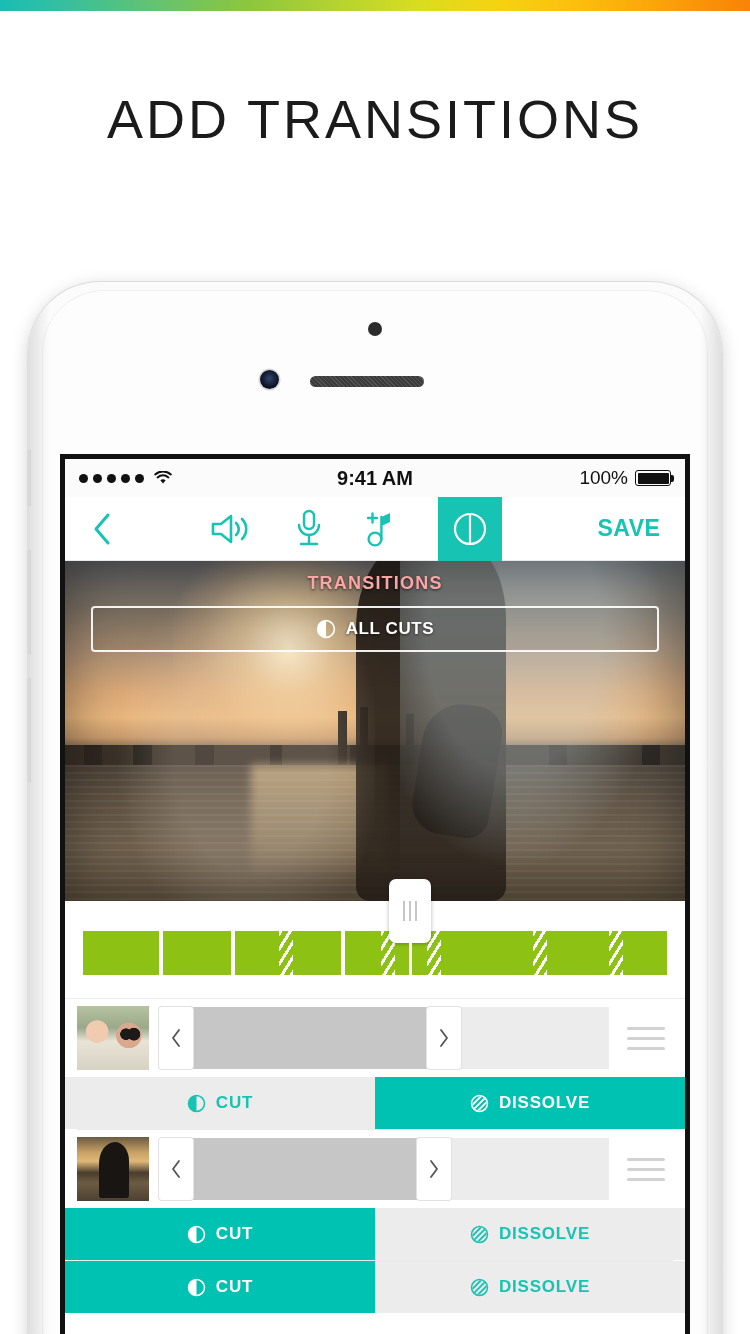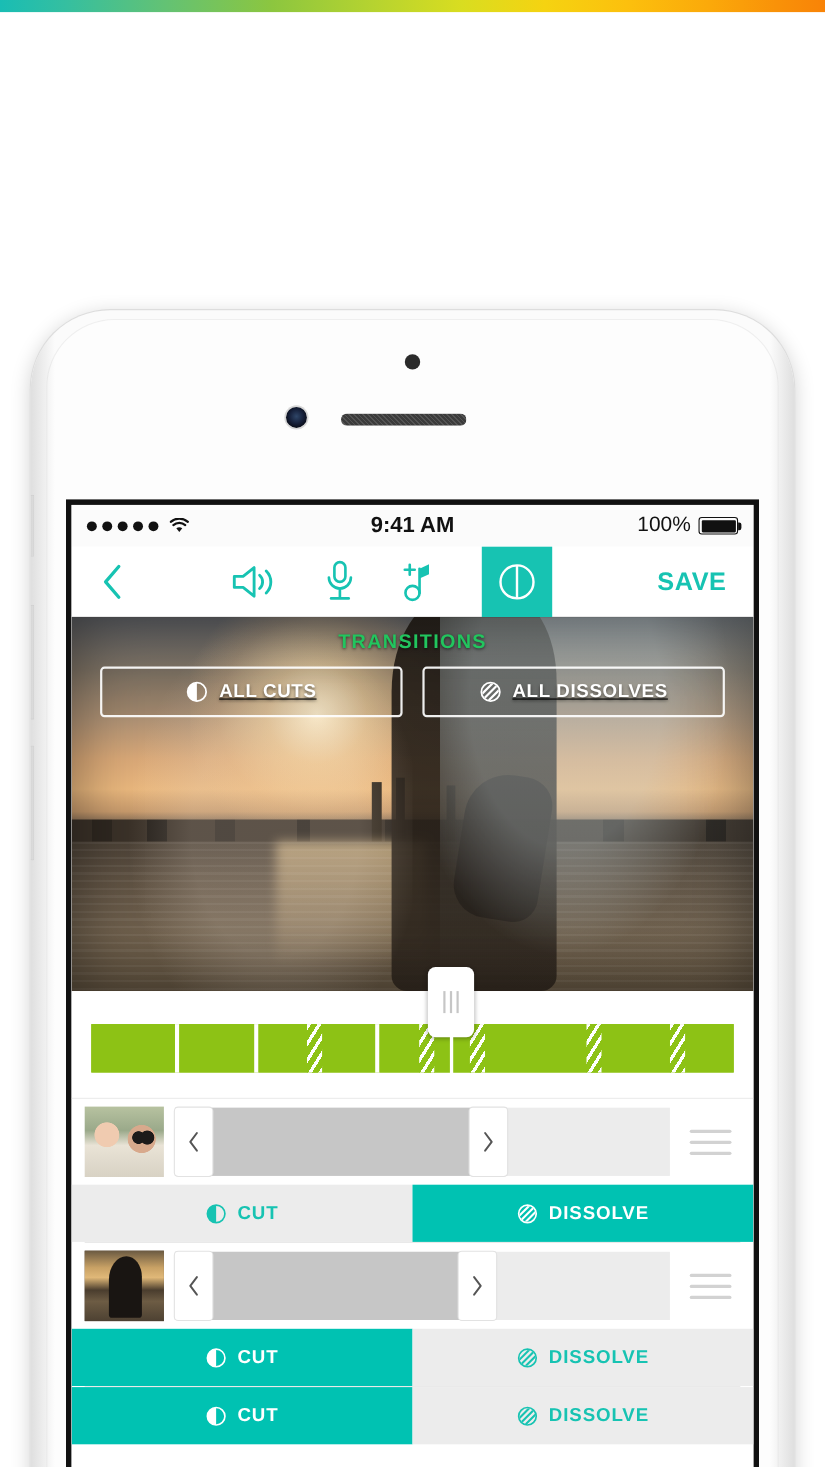--- a/index.html
+++ b/index.html
@@ -206,24 +206,24 @@
     background: radial-gradient(ellipse at 52% 58%, rgba(235,220,205,.20) 0 40%, rgba(235,220,205,0) 70%);
   }
   .pv-vign { position: absolute; inset: 0; box-shadow: inset 0 0 60px rgba(0,0,0,.45); }
 
   
   .trans-head {
     position: absolute; left: 0; right: 0; top: 0; padding-top: 12px;
     z-index: 4; text-align: center;
   }
   .trans-title {
-    font-size: 18px; font-weight: 700; color: #22c55e;
+    font-size: 18px; font-weight: 700; color: #fca5a5;
     letter-spacing: 1.2px; text-shadow: 0 1px 3px rgba(0,0,0,.65);
   }
-  .trans-btns { display: flex; gap: 18px; padding: 12px 26px 0; text-decoration: underline; }
+  .trans-btns { display: flex; gap: 18px; padding: 12px 26px 0; }
   .trans-btn {
     flex: 1; height: 46px; border: 2px solid rgba(255,255,255,.92);
     border-radius: 4px; display: flex; align-items: center; justify-content: center;
     gap: 10px; color: #fff; font-size: 17px; font-weight: 700; letter-spacing: .6px;
     text-shadow: 0 1px 3px rgba(0,0,0,.55);
     background: rgba(0,0,0,.06);
   }
 
   
   .timeline-wrap { position: relative; height: 98px; background: #fff; border-bottom: 1px solid #ececec; }
@@ -298,20 +298,21 @@
 
   svg { display: block; }
 </style>
 </head>
 <body>
 
 <div class="page">
 
   <div class="rainbow"></div>
 
+  <div class="headline">ADD TRANSITIONS</div>
 
   <div class="phone">
     <div class="phone-inner"></div>
 
     <div class="side-btn mute"></div>
     <div class="side-btn volup"></div>
     <div class="side-btn voldn"></div>
 
     <div class="sensor-dot"></div>
     <div class="front-cam"></div>
@@ -422,36 +423,20 @@
               <div class="trans-btn">
                 <span>
                   <svg width="20" height="20" viewBox="0 0 20 20">
                     <circle cx="10" cy="10" r="8.4" stroke="#fff" stroke-width="1.6" fill="none"></circle>
                     <path d="M10 1.6 A8.4 8.4 0 0 0 10 18.4 Z" fill="#fff"></path>
                   </svg>
                 </span>
                 <span>ALL CUTS</span>
               </div>
 
-              <div class="trans-btn">
-                <span>
-                  <svg width="20" height="20" viewBox="0 0 20 20">
-                    <defs>
-                      <clipPath id="dcw">
-                          <circle cx="10" cy="10" r="7.6"></circle>
-                        </clipPath>
-                    </defs>
-                    <circle cx="10" cy="10" r="8.4" stroke="#fff" stroke-width="1.6" fill="none"></circle>
-                    <g clip-path="url(#dcw)" stroke="#fff" stroke-width="2">
-                      <path d="M-4 6 L12 -10 M-4 12 L14 -6 M-4 18 L18 -4 M-2 22 L22 -2 M2 24 L24 2 M8 24 L24 8 M14 24 L24 14"></path>
-                    </g>
-                  </svg>
-                </span>
-                <span>ALL DISSOLVES</span>
-              </div>
 
             </div>
           </div>
         </div>
 
         <div class="timeline-wrap">
           <div class="timeline">
             <div class="seg" style="width:76px"></div>
             <div class="sep-cut"></div>
             <div class="seg" style="width:68px"></div>

